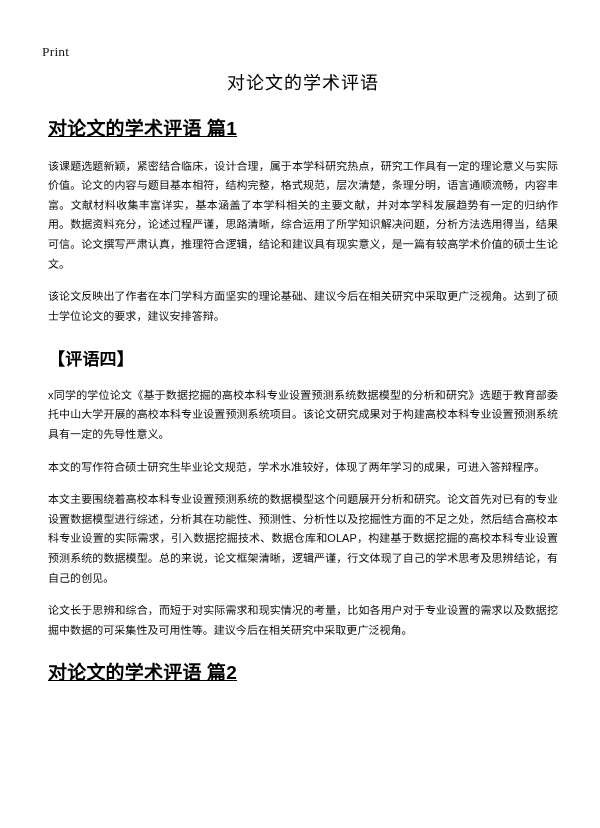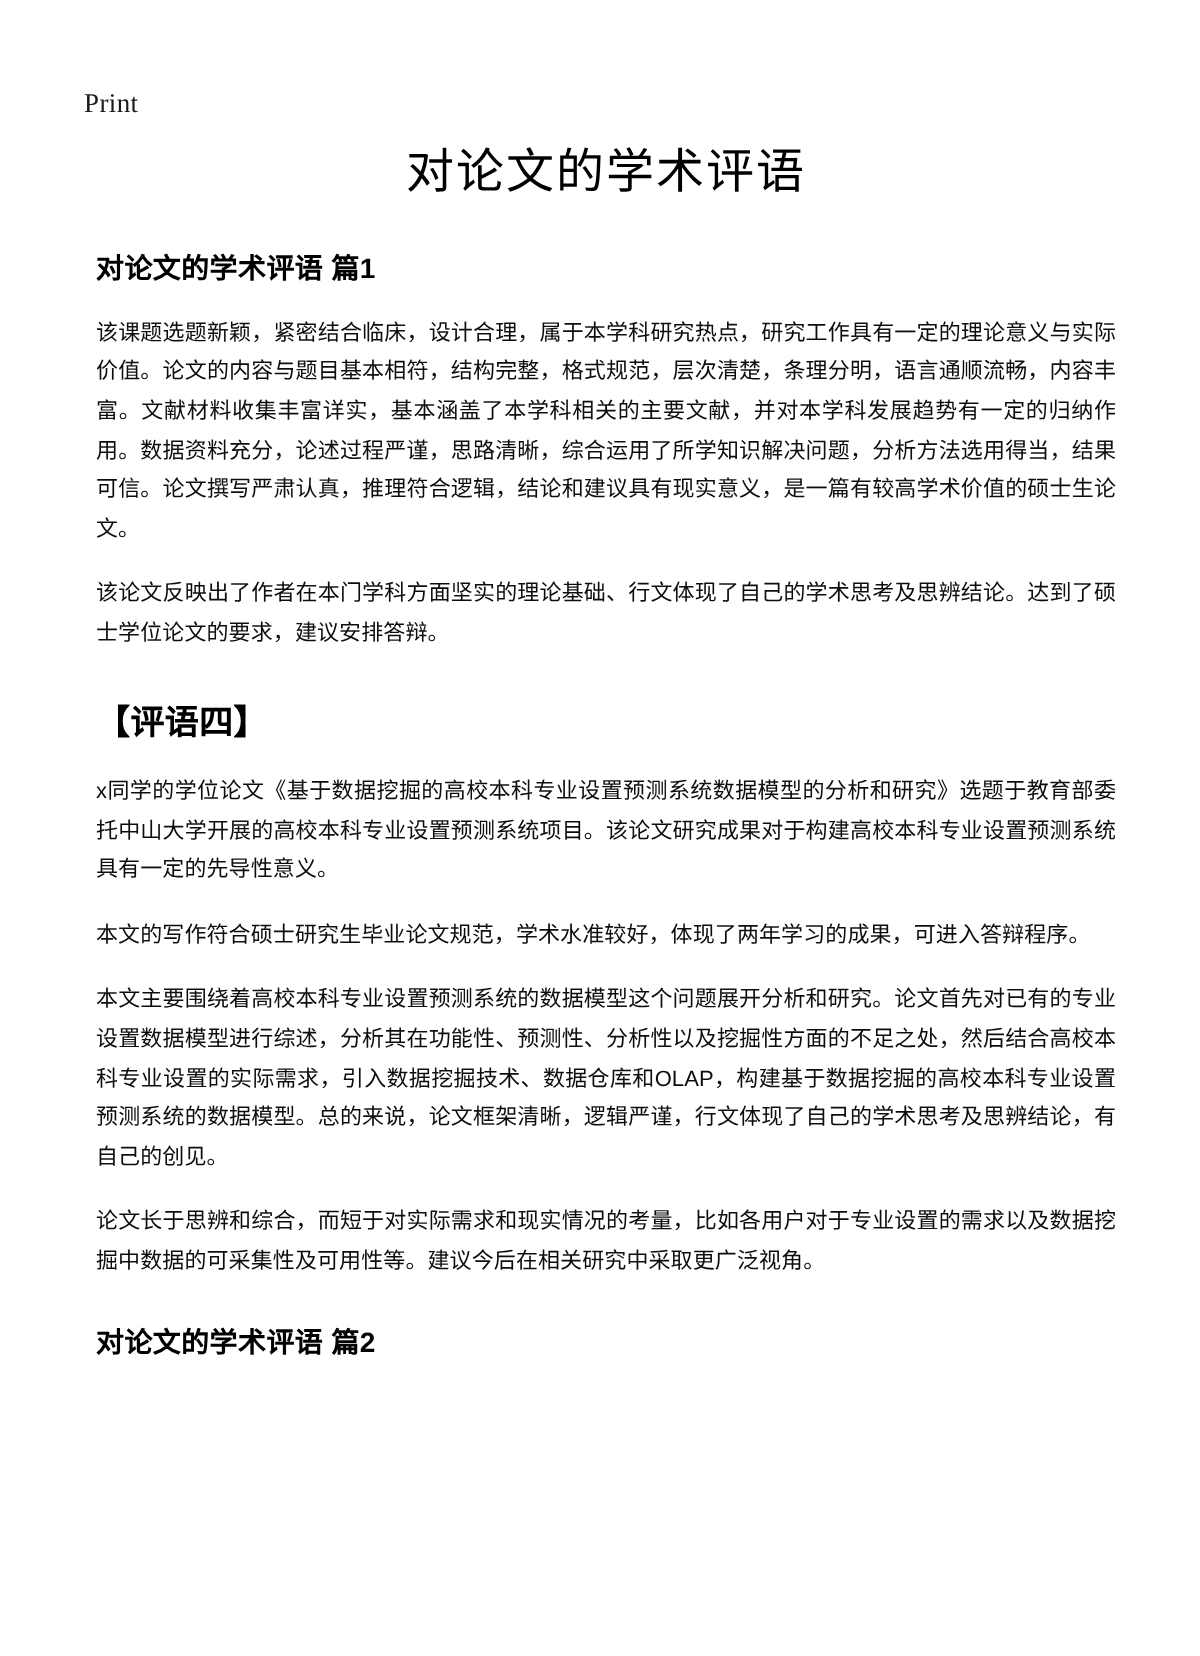--- a/index.html
+++ b/index.html
@@ -35,43 +35,44 @@
   }
   .content {
     position: absolute;
     left: 0;
     top: 70px;
     width: 600px;
     padding: 0 42px 0 48px;
     box-sizing: border-box;
   }
   .doc-title {
-    font-size: 24px;
+    font-size: 18px;
     font-weight: 400;
     text-align: center;
     margin: 0 0 0 0;
     padding: 0;
     line-height: 1.45;
     letter-spacing: 1px;
     color: #000;
   }
   .subtitle {
     font-size: 13px;
     line-height: 1.5;
     margin: 18px 0 0 0;
     color: #111;
     letter-spacing: 0.1px;
   }
   .section-heading {
-    font-size: 14px;
+    font-size: 19px;
     font-weight: bold;
     line-height: 1.5;
     margin: 19px 0 0 0;
     color: #000;
     letter-spacing: 0.2px;
+    text-decoration: underline;
   }
   .bracket-heading {
     font-size: 17px;
     font-weight: bold;
     line-height: 1.5;
     margin: 21px 0 0 0;
     color: #000;
     letter-spacing: 0.2px;
   }
   p.body-text {
@@ -95,21 +96,21 @@
 
   <div class="print-label">Print</div>
 
   <div class="content">
 
     <h1 class="doc-title">对论文的学术评语</h1>
 
 
     <div class="section-heading">对论文的学术评语 篇1</div>
     <p class="body-text">该课题选题新颖，紧密结合临床，设计合理，属于本学科研究热点，研究工作具有一定的理论意义与实际价值。论文的内容与题目基本相符，结构完整，格式规范，层次清楚，条理分明，语言通顺流畅，内容丰富。文献材料收集丰富详实，基本涵盖了本学科相关的主要文献，并对本学科发展趋势有一定的归纳作用。数据资料充分，论述过程严谨，思路清晰，综合运用了所学知识解决问题，分析方法选用得当，结果可信。论文撰写严肃认真，推理符合逻辑，结论和建议具有现实意义，是一篇有较高学术价值的硕士生论文。</p>
-    <p class="body-text">该论文反映出了作者在本门学科方面坚实的理论基础、行文体现了自己的学术思考及思辨结论。达到了硕士学位论文的要求，建议安排答辩。</p>
+    <p class="body-text">该论文反映出了作者在本门学科方面坚实的理论基础、建议今后在相关研究中采取更广泛视角。达到了硕士学位论文的要求，建议安排答辩。</p>
 
     <div class="bracket-heading">【评语四】</div>
     <p class="body-text">x同学的学位论文《基于数据挖掘的高校本科专业设置预测系统数据模型的分析和研究》选题于教育部委托中山大学开展的高校本科专业设置预测系统项目。该论文研究成果对于构建高校本科专业设置预测系统具有一定的先导性意义。</p>
     <p class="body-text">本文的写作符合硕士研究生毕业论文规范，学术水准较好，体现了两年学习的成果，可进入答辩程序。</p>
     <p class="body-text">本文主要围绕着高校本科专业设置预测系统的数据模型这个问题展开分析和研究。论文首先对已有的专业设置数据模型进行综述，分析其在功能性、预测性、分析性以及挖掘性方面的不足之处，然后结合高校本科专业设置的实际需求，引入数据挖掘技术、数据仓库和OLAP，构建基于数据挖掘的高校本科专业设置预测系统的数据模型。总的来说，论文框架清晰，逻辑严谨，行文体现了自己的学术思考及思辨结论，有自己的创见。</p>
     <p class="body-text">论文长于思辨和综合，而短于对实际需求和现实情况的考量，比如各用户对于专业设置的需求以及数据挖掘中数据的可采集性及可用性等。建议今后在相关研究中采取更广泛视角。</p>
 
     <div class="section-heading">对论文的学术评语 篇2</div>
 
     <div class="spacer-bottom"></div>

